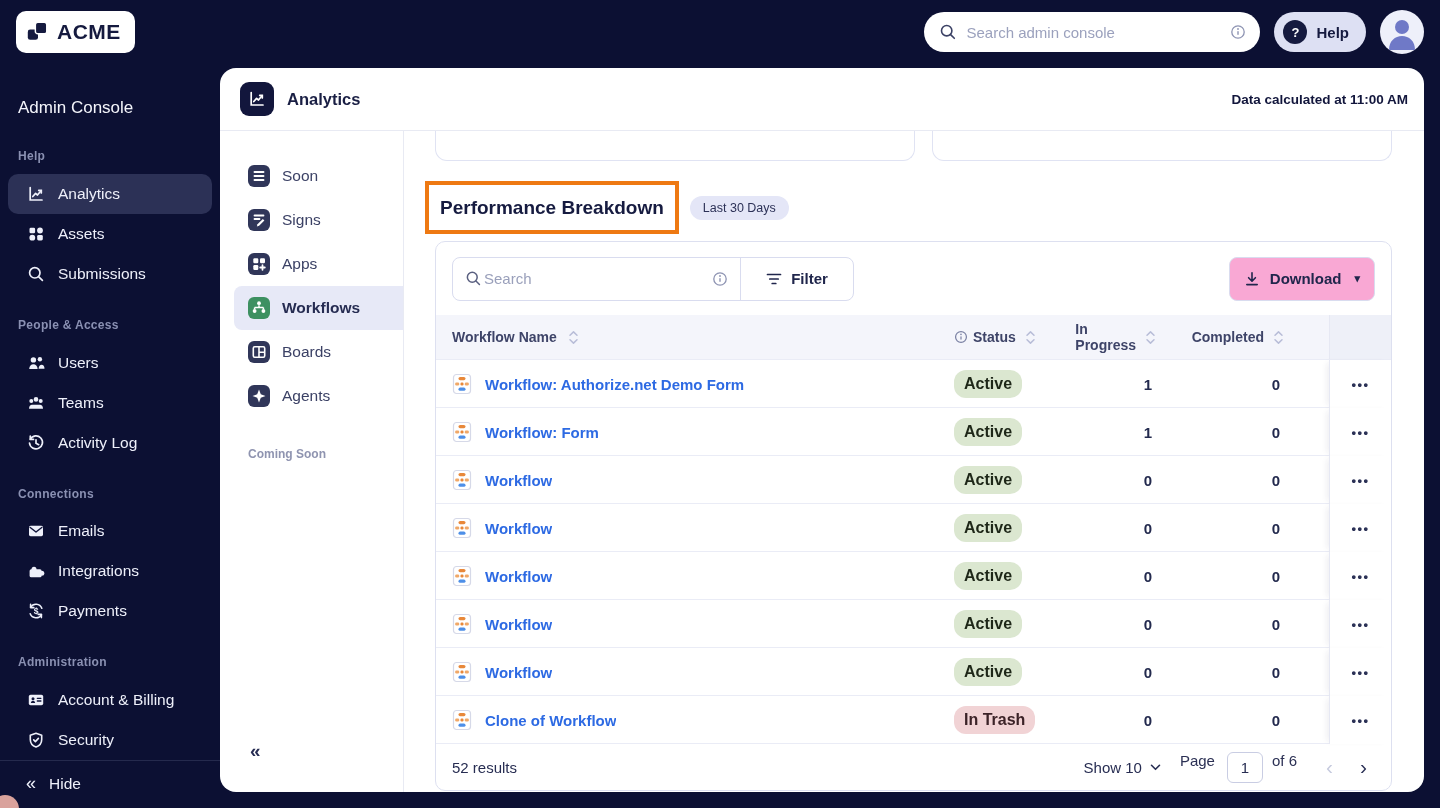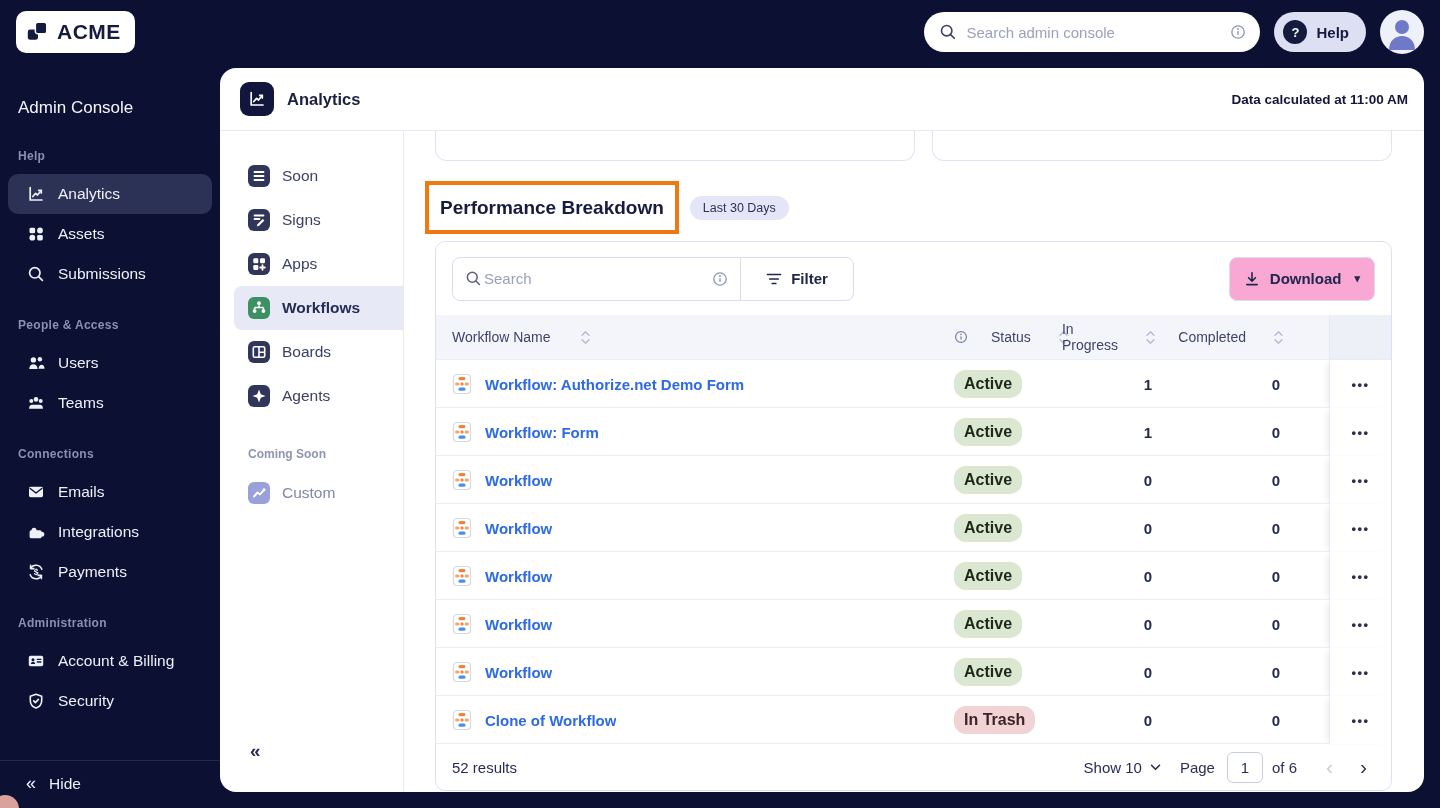--- a/index.html
+++ b/index.html
@@ -67,37 +67,37 @@
   .sf-search { flex:1; display:flex; align-items:center; gap:2px; padding:0 12px; }
   .sf-search input { flex:1; border:none; outline:none; font-size:15px; color:#2b3054; font-family:"Liberation Sans",sans-serif; min-width:0; }
   .sf-search input::placeholder { color:#9aa0bb; }
   .sf-div { width:1px; background:#d9dcef; }
   .sf-filter { width:112px; display:flex; align-items:center; justify-content:center; gap:9px; font-size:15px; font-weight:600; color:#20264c; cursor:pointer; background:none; border:none; }
   .download-btn { height:44px; border:1px solid #d9dcef; border-radius:8px; background:#f9a8d4; display:flex; align-items:center; gap:10px; padding:0 14px; font-size:15px; font-weight:600; color:#20264c; cursor:pointer; }
   .dl-caret { font-size:11px; color:#20264c; margin-left:3px; }
 
   .tgrid { display:grid; grid-template-columns:minmax(0,1fr) 125px 77px 128px 45px 62px; align-items:center; }
   .t-header { background:#f4f5fb; height:44px; }
-  .th { display:flex; align-items:center; gap:23px; font-size:14px; font-weight:400; color:#3e4468; cursor:pointer; }
+  .th { display:flex; align-items:center; gap:5px; font-size:14px; font-weight:700; color:#3e4468; cursor:pointer; }
   .th.name { padding-left:16px; }
   .th.num { justify-content:flex-end; }
   .th-actions { height:44px; background:#eef0f8; border-left:1px solid #e6e8f3; }
   .t-row { height:48px; border-top:1px solid #eaecf6; }
   .cell-name { display:flex; align-items:center; gap:13px; padding-left:16px; min-width:0; }
   .wf-link { font-size:15px; font-weight:600; color:#2d6ae3; text-decoration:none; white-space:nowrap; overflow:hidden; text-overflow:ellipsis; }
   .badge { display:inline-block; font-size:16px; font-weight:600; border-radius:12px; padding:5px 10px; }
   .badge.active { background:#dbe7d0; color:#1e2718; }
   .badge.trash { background:#f1d3d5; color:#3c2328; }
   .cell-num { text-align:right; font-size:15px; font-weight:700; color:#232a4e; padding-right:4px; }
   .cell-actions { height:48px; display:flex; align-items:center; justify-content:center; border-left:1px solid #e6e8f3; box-shadow:-5px 0 6px -3px rgba(35,40,80,.08); background:#fff; }
   .dots-btn { border:none; background:none; font-size:13px; font-weight:700; color:#2b3156; letter-spacing:1.5px; cursor:pointer; }
 
   .tc-footer { height:47px; border-top:1px solid #eaecf6; display:flex; align-items:center; padding:0 16px; font-size:15px; color:#2b3054; }
   .results { font-weight:400; color:#272d52; }
-  .foot-right { margin-left:auto; display:flex; align-items:center; }
+  .foot-right { margin-left:auto; display:flex; }
   .show-select { display:flex; align-items:center; gap:8px; cursor:pointer; color:#272d52; }
   .page-label { margin-left:19px; }
   .page-input { width:36px; height:31px; border:1px solid #c9cde3; border-radius:6px; text-align:center; font-size:15px; color:#272d52; margin-left:12px; font-family:"Liberation Sans",sans-serif; outline:none; }
   .of-label { margin-left:9px; }
   .pg-prev { margin-left:29px; font-size:21px; color:#c6cade; background:none; border:none; cursor:default; }
   .pg-next { margin-left:27px; margin-right:8px; font-size:21px; color:#2b3156; background:none; border:none; cursor:pointer; }
 
   .corner-bubble { position:absolute; left:-9px; top:795px; width:28px; height:28px; border-radius:50%; background:#d9a29c; }
 </style>
 </head>
@@ -195,20 +195,30 @@
     <span class="side-icon">
       <svg width="20" height="20" viewBox="0 0 20 20">
           <circle cx="5.3" cy="8" r="2" fill="#eef0fa"></circle>
           <circle cx="10" cy="6.4" r="2.3" fill="#eef0fa"></circle>
           <circle cx="14.7" cy="8" r="2" fill="#eef0fa"></circle>
           <path d="M3 15.8 c0-2.6 1.4-4 3-4 l8 0 c1.6 0 3 1.4 3 4 Z" fill="#eef0fa"></path>
         </svg>
     </span>
     <span>Teams</span>
   </div>
+  <div class="side-item">
+    <span class="side-icon">
+      <svg width="20" height="20" viewBox="0 0 20 20">
+          <path d="M4.3 6.2 A6.5 6.5 0 1 1 3.5 10" stroke="#eef0fa" stroke-width="1.7" fill="none" stroke-linecap="round"></path>
+          <path d="M4.3 3.2 V6.4 H7.5" stroke="#eef0fa" stroke-width="1.7" fill="none" stroke-linecap="round" stroke-linejoin="round"></path>
+          <path d="M10 6.8 V10.2 L12.7 11.7" stroke="#eef0fa" stroke-width="1.7" fill="none" stroke-linecap="round"></path>
+        </svg>
+    </span>
+    <span>Activity Log</span>
+  </div>
 
   <div class="side-gap"></div>
   <div class="side-section-label">Connections</div>
   <div class="side-item">
     <span class="side-icon">
       <svg width="20" height="20" viewBox="0 0 20 20">
           <rect x="3" y="4.8" width="14" height="10.4" rx="1.6" fill="#eef0fa"></rect>
           <path d="M4.2 6.5 L10 11 L15.8 6.5" stroke="#12163c" stroke-width="1.5" fill="none" stroke-linecap="round" stroke-linejoin="round"></path>
         </svg>
     </span>
@@ -333,29 +343,20 @@
       <div class="module-item">
         <span class="module-icon">
           <svg width="22" height="22" viewBox="0 0 22 22">
               <path d="M11 4.5 L12.8 9.2 L17.5 11 L12.8 12.8 L11 17.5 L9.2 12.8 L4.5 11 L9.2 9.2 Z" fill="#ffffff"></path>
             </svg>
         </span>
         <span>Agents</span>
       </div>
 
       <div class="module-soon-label">Coming Soon</div>
-      <div class="module-item soon-item">
-        <span class="module-icon soon">
-          <svg width="22" height="22" viewBox="0 0 22 22">
-              <path d="M6 14.5 L9.5 10.5 L12 12.5 L16 7.8" stroke="#ffffff" stroke-width="1.9" fill="none" stroke-linecap="round" stroke-linejoin="round"></path>
-              <circle cx="16" cy="7.8" r="1.5" fill="#ffffff"></circle>
-            </svg>
-        </span>
-        <span>Custom</span>
-      </div>
 
       <button class="collapse-btn">
         <span>«</span>
       </button>
     </nav>
 
     <section class="content">
       <div class="cards-row">
         <div class="card-stub c1"></div>
         <div class="card-stub c2"></div>

